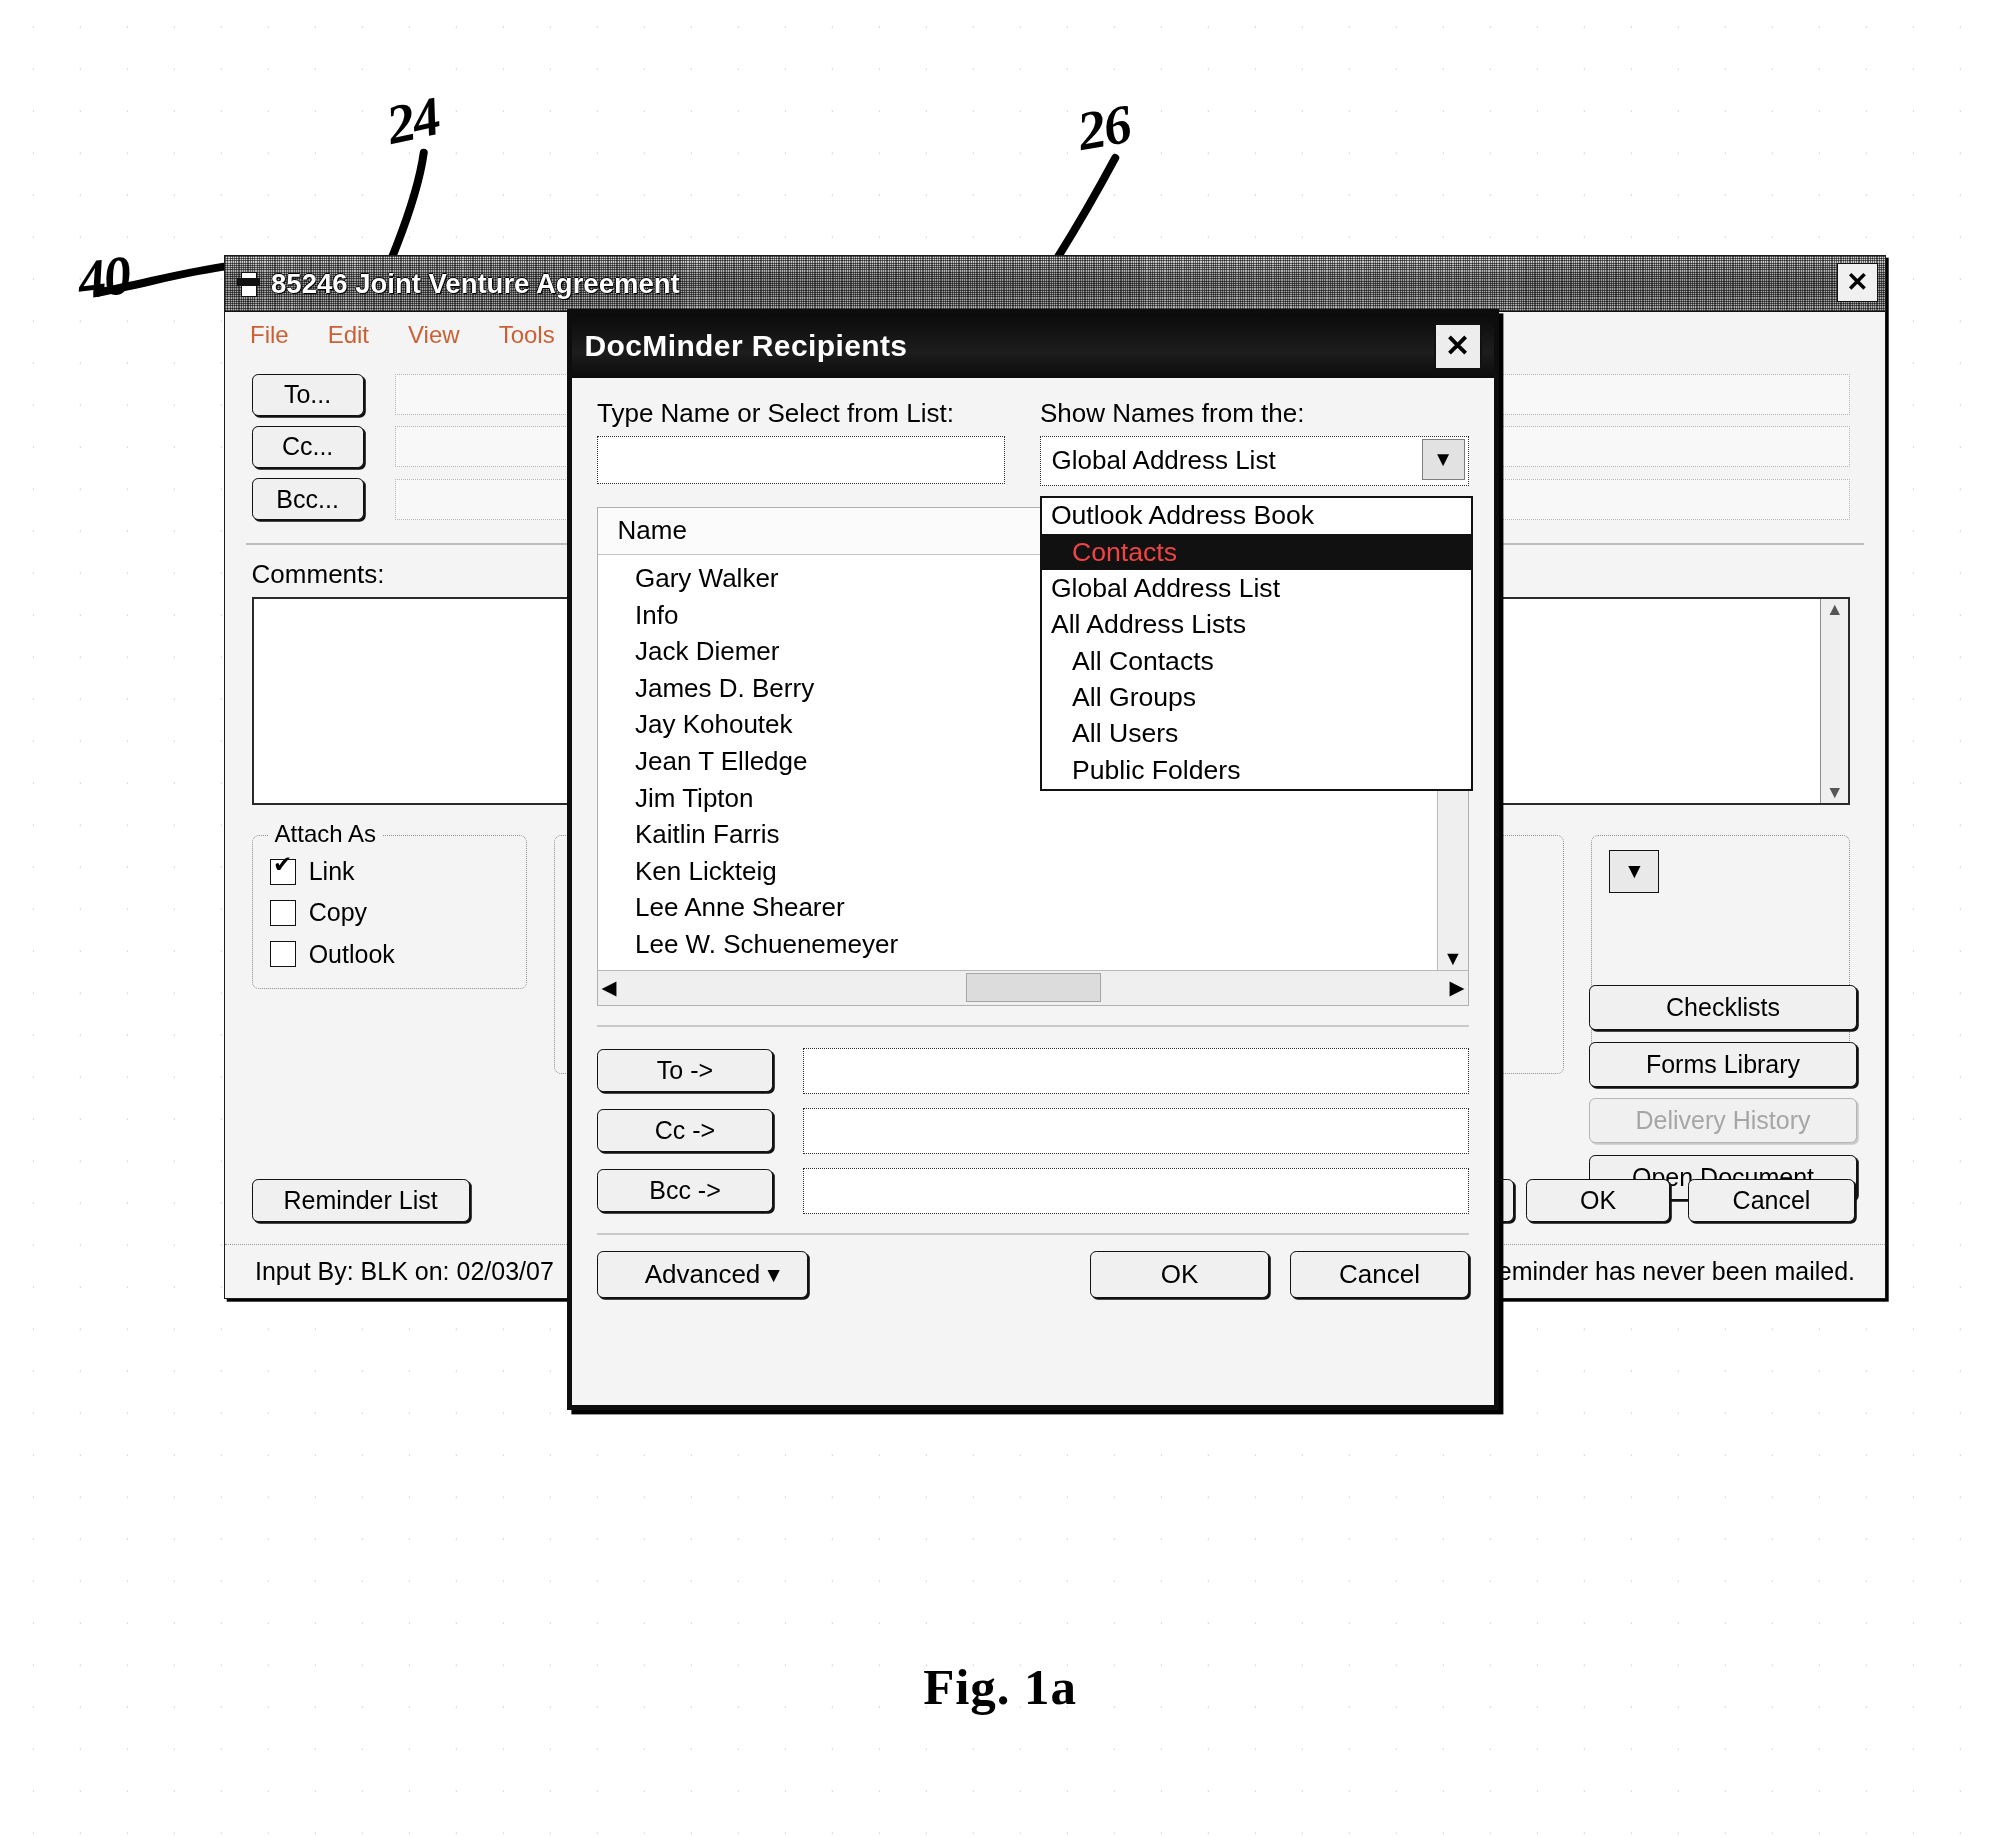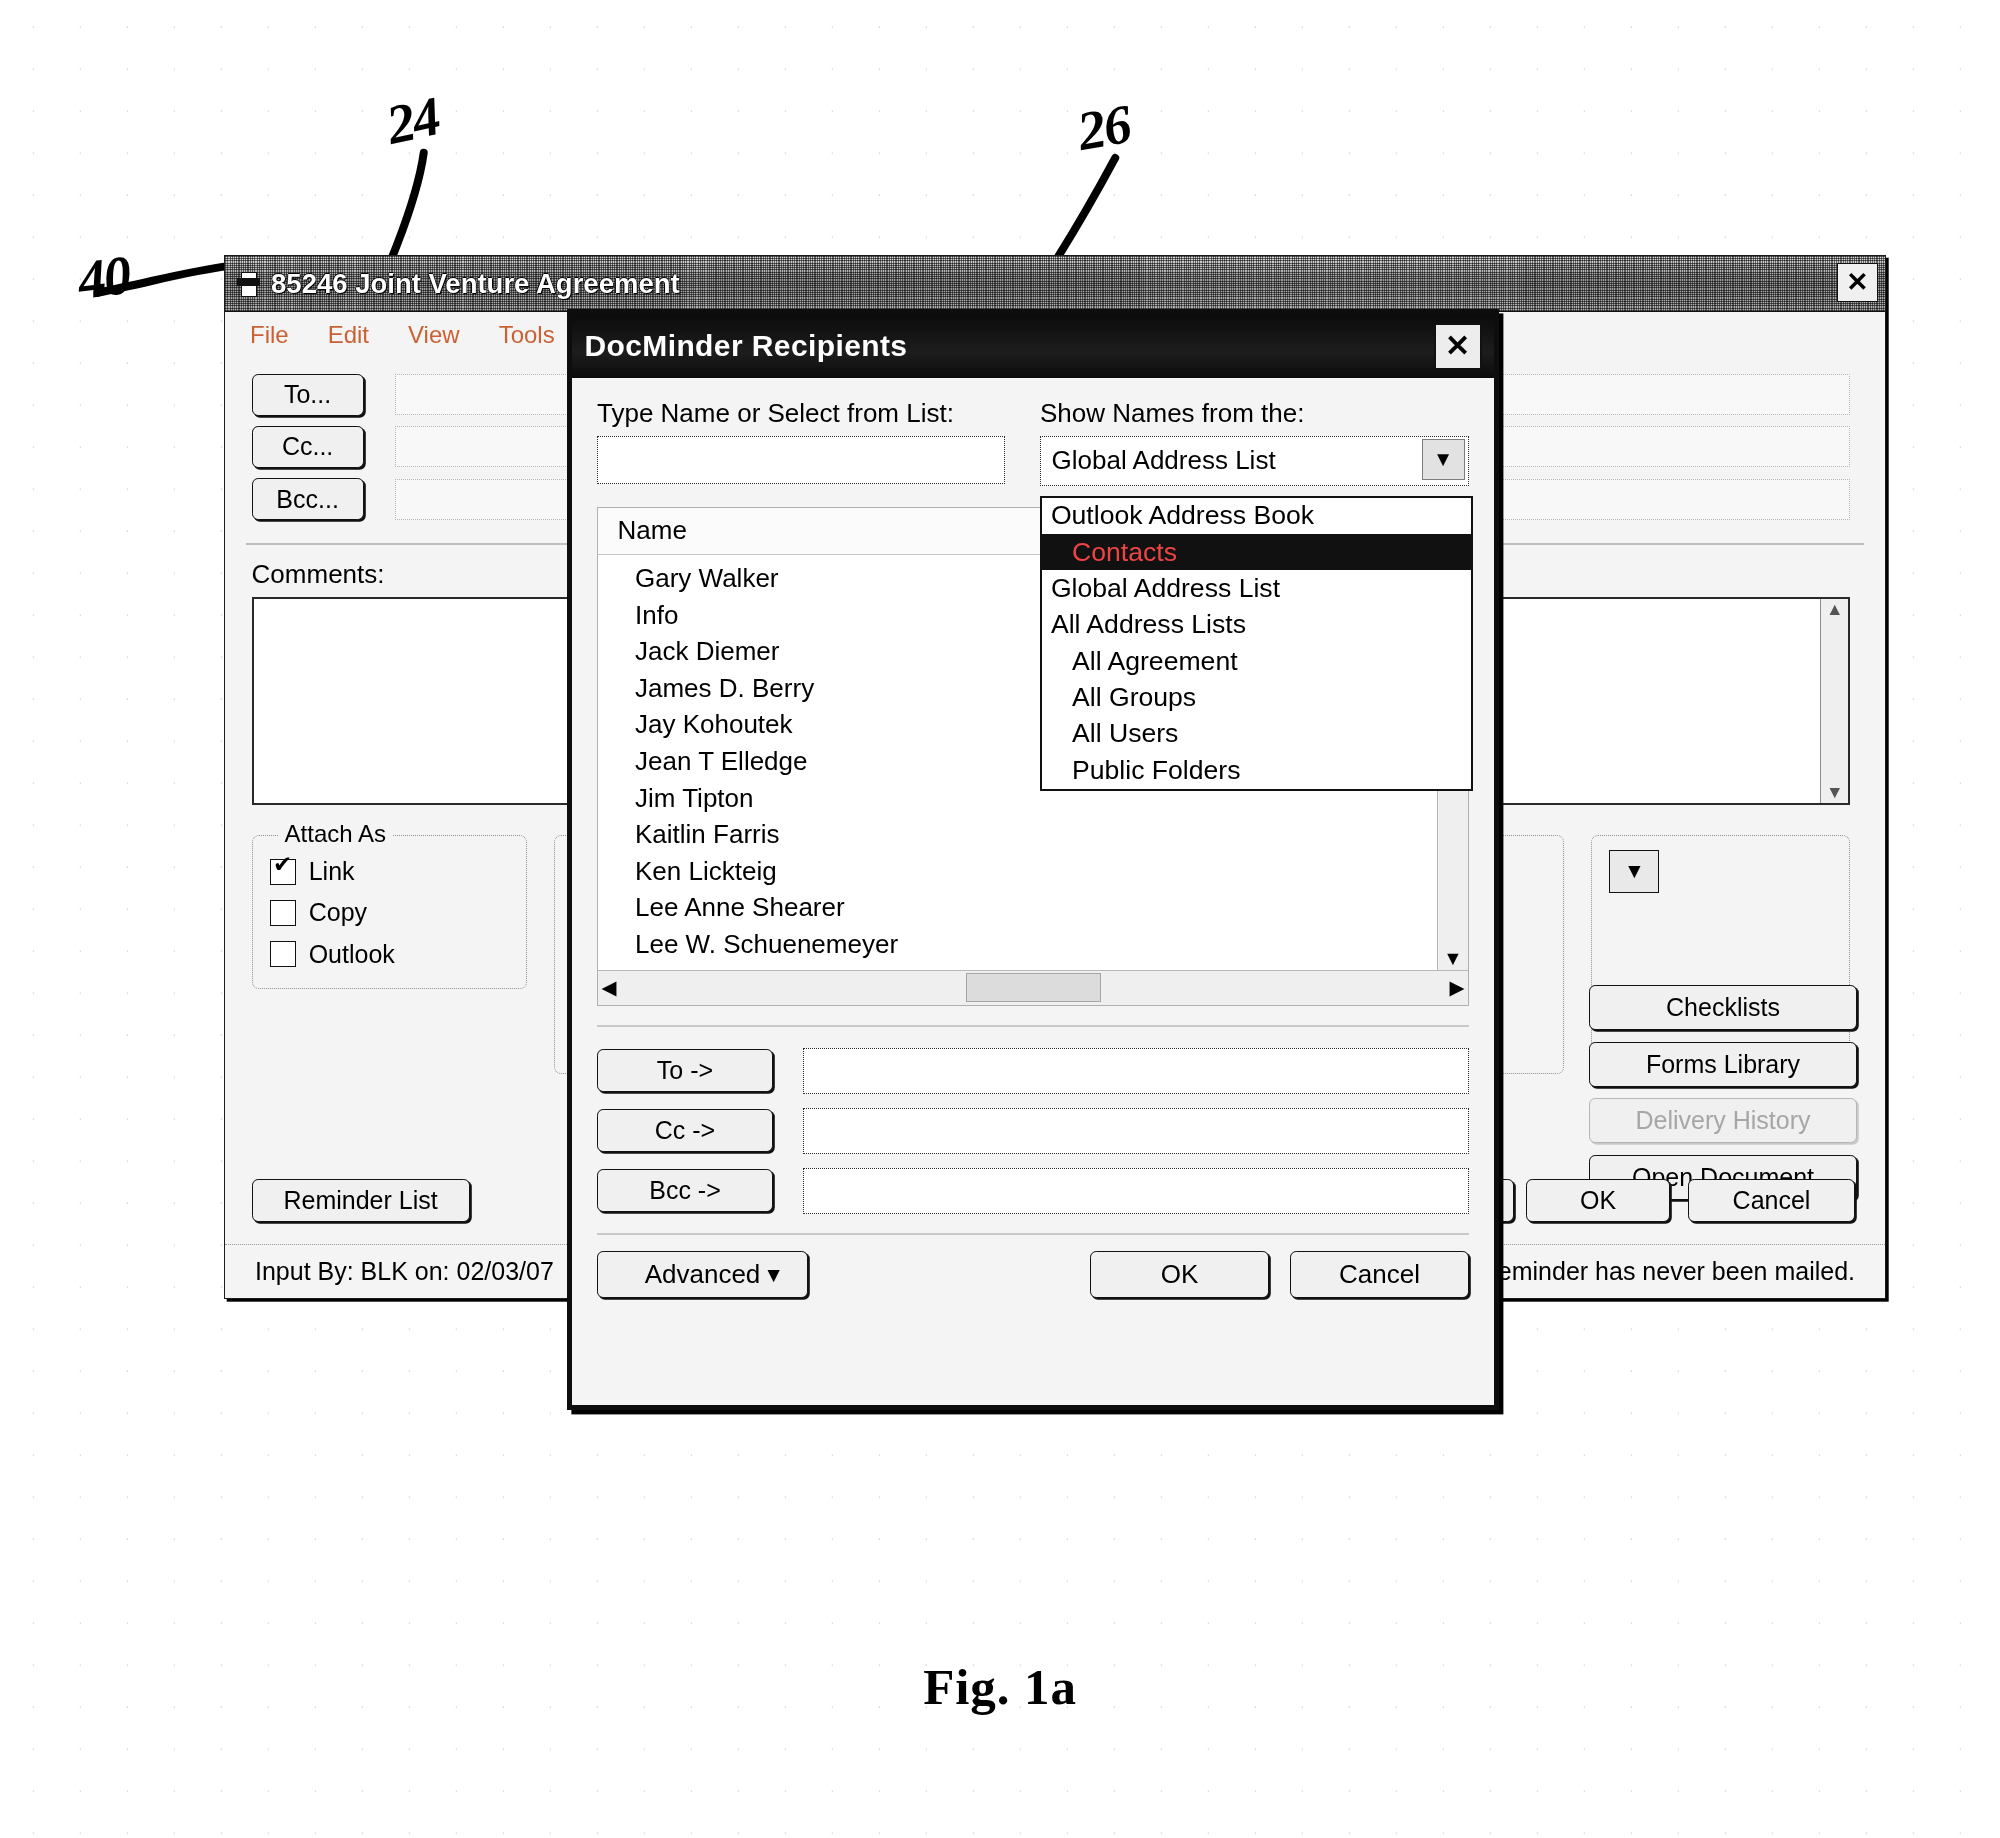--- a/index.html
+++ b/index.html
@@ -75,21 +75,21 @@
                background:#fff;position:relative;}
   #commentsbox .vscroll{position:absolute;right:0;top:0;bottom:0;width:26.6px;
      background:#efefef;border-left:1.8px solid #8d8d8d;
      display:flex;flex-direction:column;justify-content:space-between;}
   #commentsbox .vscroll span{font-size:17.7px;text-align:center;color:#555;}
 
   
   #groups{display:flex;gap:26.6px;margin:30px 35px 0 26.6px;align-items:flex-start;}
   .grp{border:1.8px dotted #8f8f8f;border-radius:7px;padding:8.9px 17.7px 19.5px 17.7px;
        position:relative;}
-  .grp .glabel{position:absolute;top:-16px;left:25px;background:#f4f4f4;
+  .grp .glabel{position:absolute;top:-16px;left:15px;background:#f4f4f4;
                padding:0 7px;font-size:24px;}
   .cbrow{display:flex;align-items:center;gap:12.4px;margin-top:12.4px;font-size:25px;}
   .cbox{width:24px;height:24px;border:1.8px solid #111;background:#fff;
         position:relative;flex:0 0 auto;}
   .cbox.checked:after{content:"✔";position:absolute;left:1.8px;top:-6.2px;
         font-size:23px;line-height:1;}
 
   
   #rightbtns{position:absolute;right:30px;top:729px;width:266px;
              display:flex;flex-direction:column;gap:11.5px;}
@@ -303,21 +303,21 @@
           <div id="combo">
             <span>Global Address List</span>
             <span id="comboarrow">▼</span>
           </div>
 
           <div id="droplist">
             <div class="opt">Outlook Address Book</div>
             <div class="opt indent sel">Contacts</div>
             <div class="opt">Global Address List</div>
             <div class="opt">All Address Lists</div>
-            <div class="opt indent">All Agreement</div>
+            <div class="opt indent">All Contacts</div>
             <div class="opt indent">All Groups</div>
             <div class="opt indent">All Users</div>
             <div class="opt indent">Public Folders</div>
           </div>
         </div>
       </div>
 
       <div id="namelist">
         <div id="namehdr">Name</div>
         <div id="namerows">

